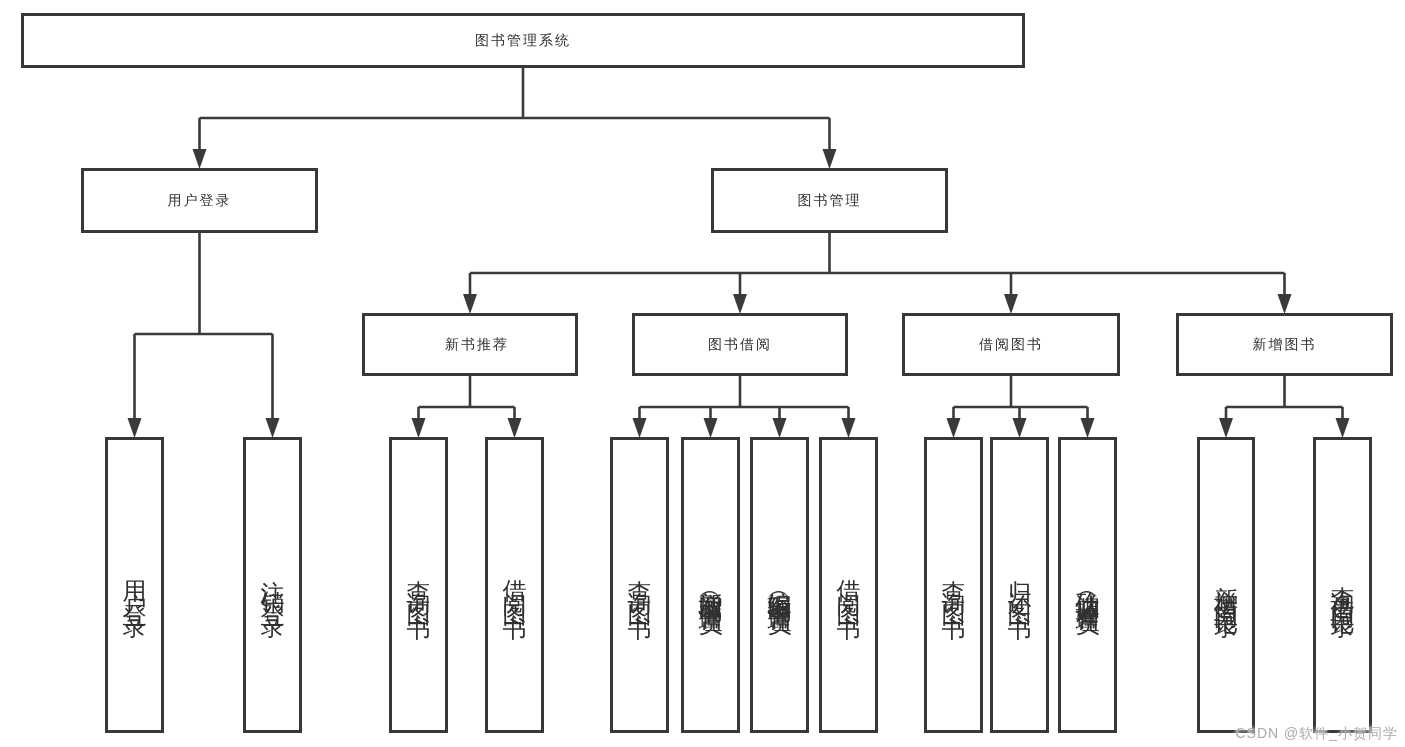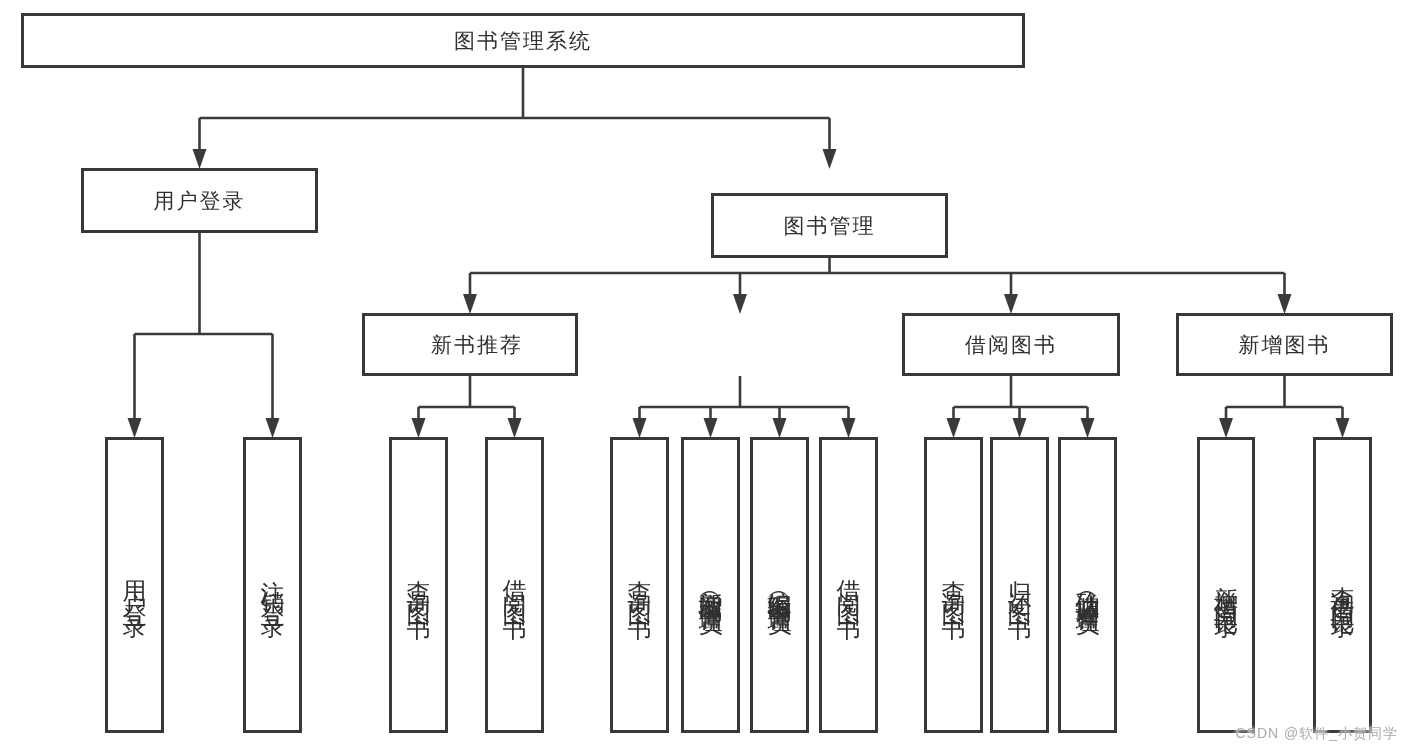--- a/index.html
+++ b/index.html
@@ -7,21 +7,21 @@
     width:1405px;height:747px;background:#ffffff;position:relative;overflow:hidden;
     font-family:"Liberation Sans","DejaVu Sans",sans-serif;
   }
   #stage{position:absolute;left:0;top:0;width:1405px;height:747px;}
   #wires{position:absolute;left:0;top:0;}
   .node{
     position:absolute;box-sizing:border-box;background:#ffffff;
     border:3px solid #383838;color:#303030;
     display:flex;align-items:center;justify-content:center;
   }
-  .node.h span{font-size:21px;letter-spacing:2px;white-space:nowrap;}
+  .node.h span{font-size:14px;letter-spacing:2px;white-space:nowrap;}
   .node.v span{
     writing-mode:vertical-rl;text-orientation:mixed;
     font-size:24px;line-height:1;white-space:nowrap;
   }
   .node.v.ls-wide  span{letter-spacing:12px;}
   .node.v.ls-med   span{letter-spacing:6px;}
   .node.v.ls-tight span{letter-spacing:3px;}
   .watermark{
     position:absolute;right:7px;bottom:4px;z-index:6;
     font-size:14px;letter-spacing:1px;color:#ababab;
@@ -87,25 +87,28 @@
       <line x1="1342.5" y1="407" x2="1342.5" y2="421" stroke="#3a3a3a" stroke-width="2.6"></line>
       <polygon points="1342.5,438 1335.5,418 1349.5,418" fill="#3a3a3a"></polygon>
     </svg>
   <div class="watermark" style="color: rgb(171, 171, 171);">CSDN @软件_小贺同学</div>
 <div class="node h" style="left: 21px; top: 13px; width: 1004px; height: 55px; border-color: rgb(56, 56, 56); color: rgb(48, 48, 48);">
       <span>图书管理系统</span>
     </div>
     <div class="node h" style="left: 81px; top: 168px; width: 237px; height: 65px; border-color: rgb(56, 56, 56); color: rgb(48, 48, 48);">
       <span>用户登录</span>
     </div>
-    <div class="node h" style="left: 711px; top: 168px; width: 237px; height: 65px; border-color: rgb(56, 56, 56); color: rgb(48, 48, 48); margin-top: 25px;">
+    <div class="node h" style="left: 711px; top: 168px; width: 237px; height: 65px; border-color: rgb(56, 56, 56); color: rgb(48, 48, 48);">
       <span>图书管理</span>
     </div>
     <div class="node h" style="left: 362px; top: 313px; width: 216px; height: 63px; border-color: rgb(56, 56, 56); color: rgb(48, 48, 48); padding-left: 14px;">
       <span>新书推荐</span>
+    </div>
+    <div class="node h" style="left: 632px; top: 313px; width: 216px; height: 63px; border-color: rgb(56, 56, 56); color: rgb(48, 48, 48);">
+      <span>图书借阅</span>
     </div>
     <div class="node h" style="left: 902px; top: 313px; width: 218px; height: 63px; border-color: rgb(56, 56, 56); color: rgb(48, 48, 48);">
       <span>借阅图书</span>
     </div>
     <div class="node h" style="left: 1176px; top: 313px; width: 217px; height: 63px; border-color: rgb(56, 56, 56); color: rgb(48, 48, 48);">
       <span>新增图书</span>
     </div>
     <div class="node v ls-wide" style="left: 105px; top: 437px; width: 59px; height: 296px; border-color: rgb(56, 56, 56); color: rgb(48, 48, 48);">
       <span>用户登录</span>
     </div>

